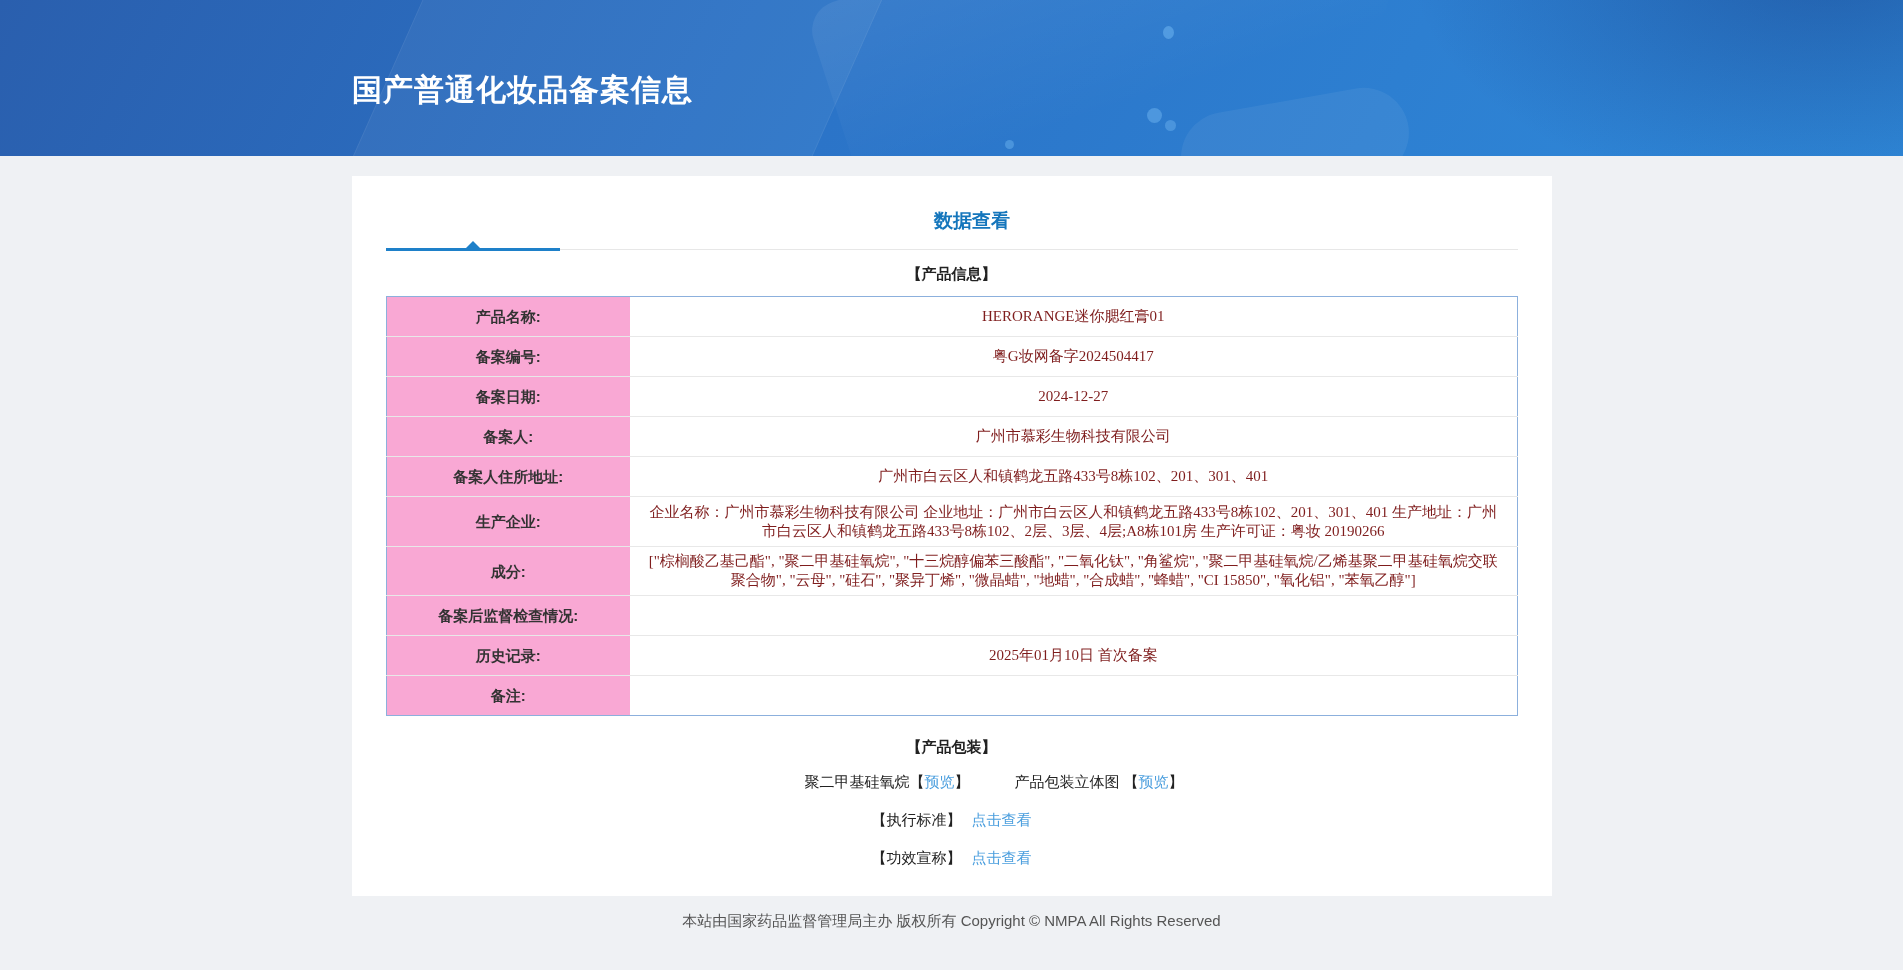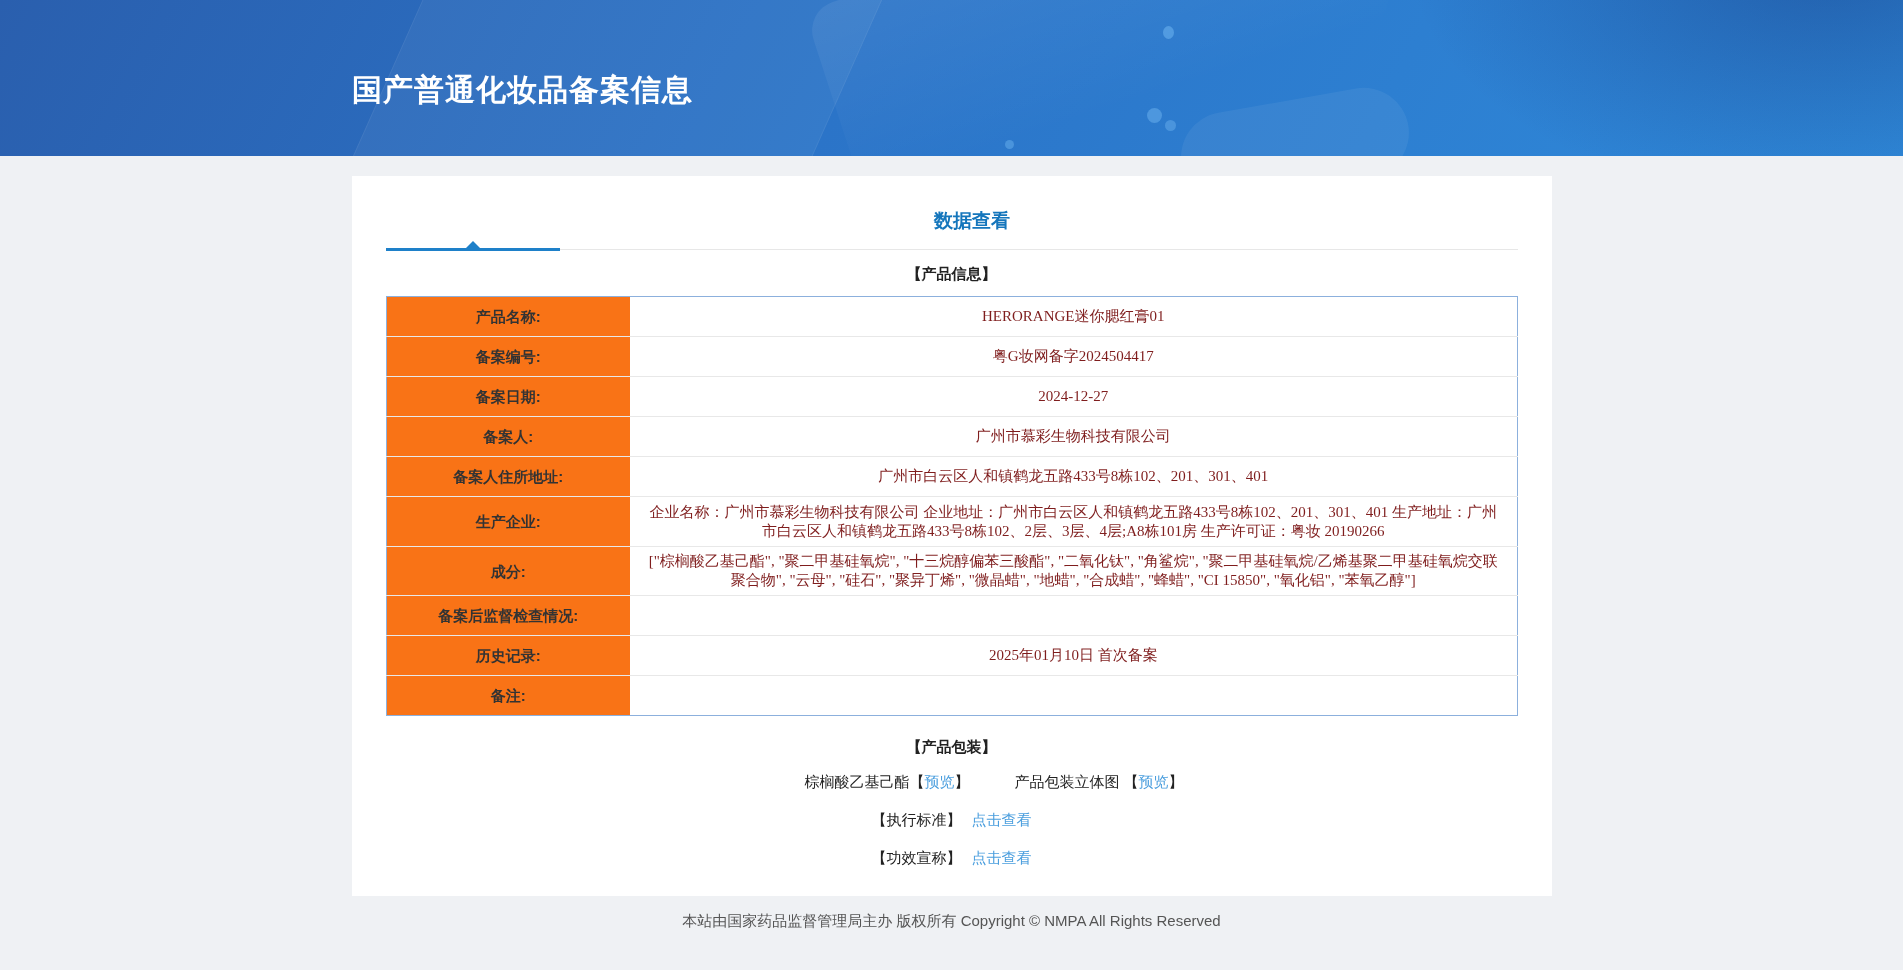--- a/index.html
+++ b/index.html
@@ -114,21 +114,21 @@
     vertical-align: middle;
     padding: 5px 16px;
     font-size: 15px;
     line-height: 19px;
     height: 40px;
     border-bottom: 1px solid #e8e8e8;
   }
   .tr:last-child > div { border-bottom: none; }
   .th {
     width: 244px;
-    background: #f97316;
+    background: #f9a8d4;
     font-weight: 700;
     color: #333;
   }
   .td { color: #7f1d1d; font-family: Liberation Serif, serif; }
   .tr.tall-1 > div { height: 50px; }
   .tr.tall-2 > div { height: 46px; }
 
   
   .pkg-title { margin-top: 22px; }
   .pkg-row { margin-top: 16px; padding-left: 85px; font-size: 15px; color: #222; }
@@ -221,21 +221,21 @@
         </div>
         <div class="tr">
           <div class="th">备注:</div>
           <div class="td"></div>
         </div>
       </div>
 
       <h2 class="section-title pkg-title">【产品包装】</h2>
 
       <div class="pkg-row">
-        <span>棕榈酸乙基己酯</span><span class="bracket">【</span><a class="link">预览</a><span class="bracket">】</span><span class="pkg-item-gap">产品包装立体图</span> <span class="bracket">【</span><a class="link">预览</a><span class="bracket">】</span>
+        <span>聚二甲基硅氧烷</span><span class="bracket">【</span><a class="link">预览</a><span class="bracket">】</span><span class="pkg-item-gap">产品包装立体图</span> <span class="bracket">【</span><a class="link">预览</a><span class="bracket">】</span>
       </div>
 
       <div class="std-row">
         <span class="std-label">【执行标准】</span><a class="link">点击查看</a>
       </div>
 
       <div class="std-row">
         <span class="std-label">【功效宣称】</span><a class="link">点击查看</a>
       </div>
 

